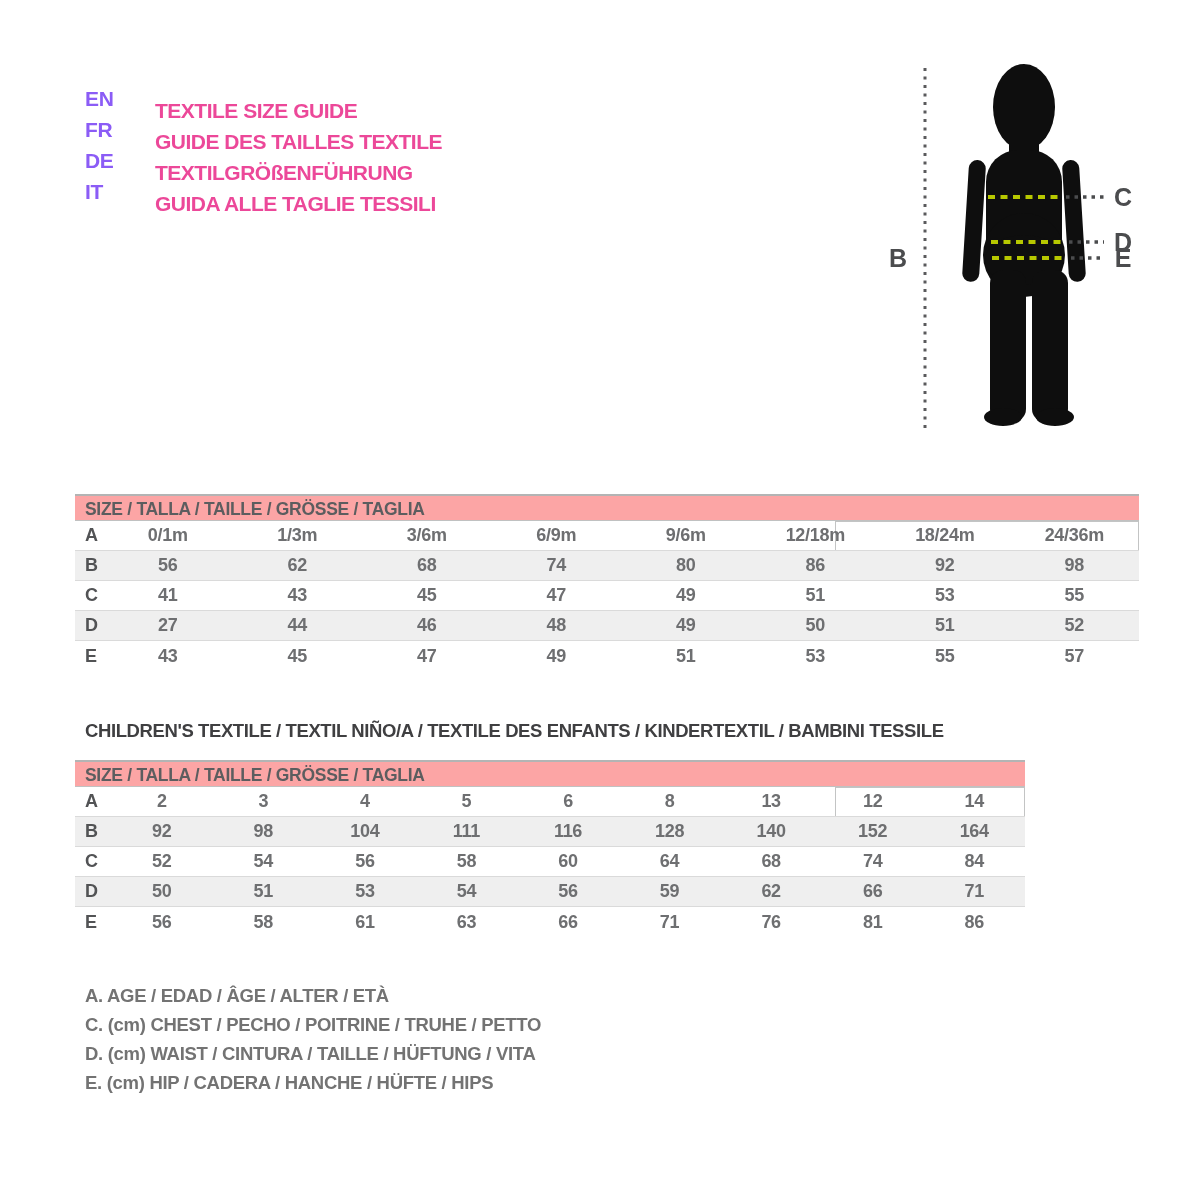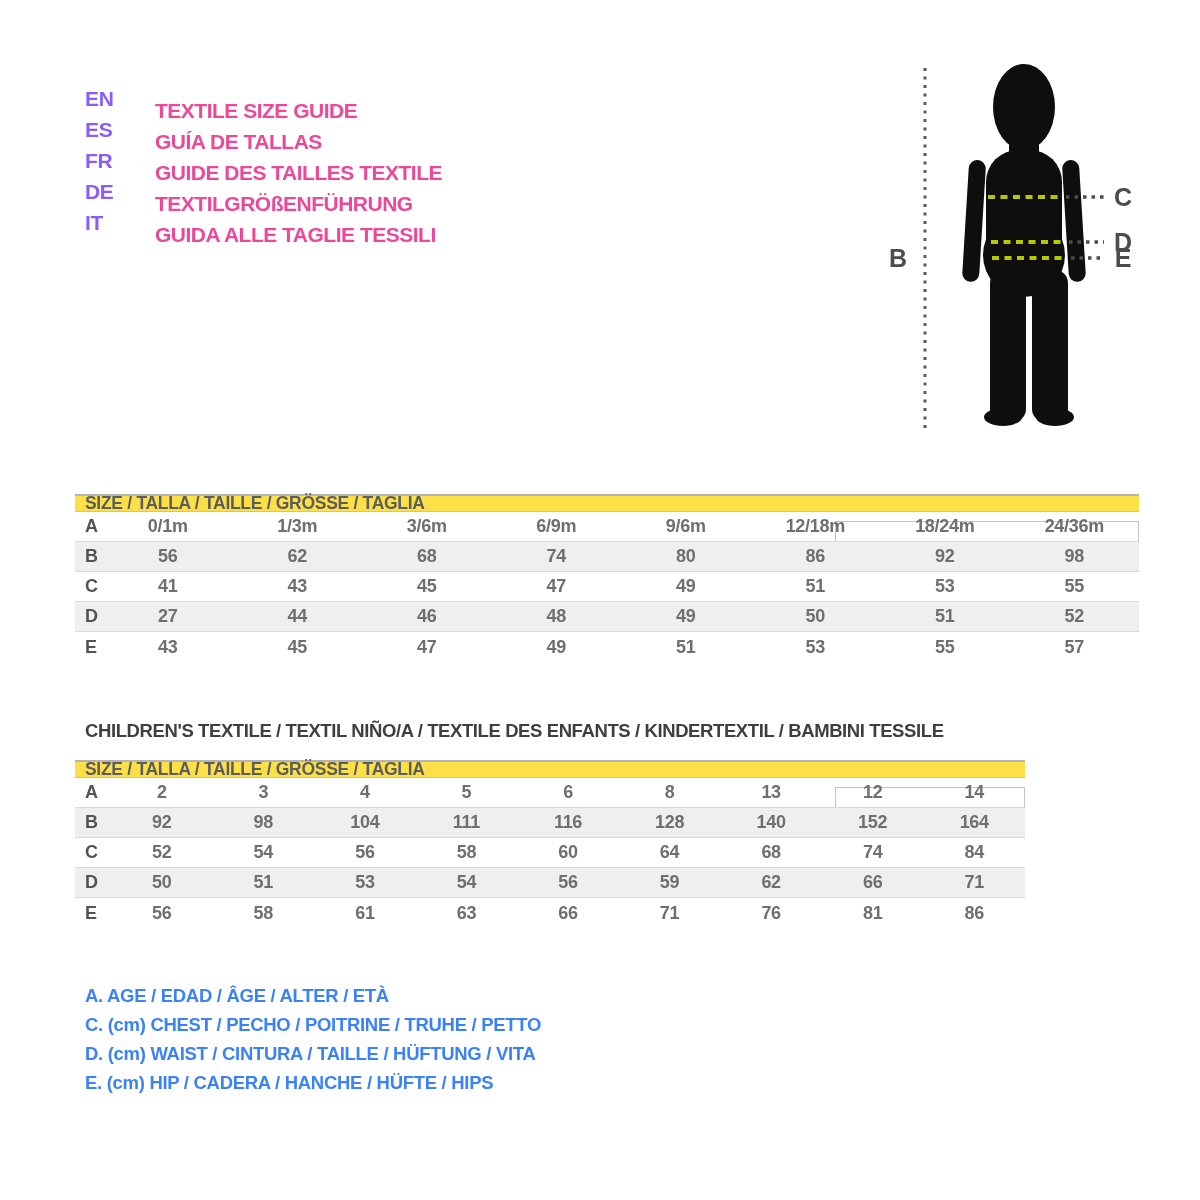--- a/index.html
+++ b/index.html
@@ -13,54 +13,50 @@
   .lang-code{width:70px;font-size:21px;font-weight:700;color:#8b5cf6;letter-spacing:-0.3px;}
   .lang-title{font-size:21px;font-weight:700;color:#ec4899;letter-spacing:-0.5px;white-space:nowrap;margin-top:25px;}
   
   .section-title{position:absolute;left:85px;font-size:18.5px;font-weight:700;color:#3f3f41;letter-spacing:-0.4px;white-space:nowrap;}
   .section-title.babies{top:449px;}
   .section-title.children{top:720px;}
   
   .size-table{position:absolute;z-index:2;}
   .size-table.babies{left:75px;top:494px;width:1064px;}
   .size-table.children{left:75px;top:760px;width:950px;}
-  .tbar{height:18px;background:#fde047;border-top:2px solid #b3b4b4;border-bottom:1px solid #c0c1c1;
-        display:flex;align-items:center;padding-left:10px;box-sizing:border-box;}
+  .tbar{height:27px;background:#fca5a5;border-top:2px solid #b3b4b4;border-bottom:1px solid #c0c1c1;
+        display:flex;align-items:flex-end;padding-left:10px;box-sizing:border-box;}
   .tbar span{font-size:17.5px;font-weight:700;color:#5c5d5f;letter-spacing:-0.3px;}
   .trow{display:grid;height:30px;align-items:center;box-sizing:border-box;border-bottom:1px solid #dadada;background:transparent;}
   .trow:last-child{border-bottom:none;}
   .trow.stripe{background:#efefef;}
   .size-table.babies .trow{grid-template-columns:28px repeat(8,1fr);}
   .size-table.children .trow{grid-template-columns:36px repeat(9,1fr);}
   .cell{text-align:center;font-size:18px;font-weight:700;color:#6e6f71;letter-spacing:-0.3px;}
   .rlabel{text-align:left;padding-left:10px;color:#525355;}
   
   .hl-box{position:absolute;background:#ffffff;border:1px solid #c3c4c4;box-sizing:border-box;z-index:1;}
   .hl-box.babies{left:835px;top:521px;width:304px;height:31px;}
   .hl-box.children{left:835px;top:787px;width:190px;height:31px;}
   
   .legend{position:absolute;left:85px;top:981px;}
-  .legend-line{height:29px;display:flex;align-items:center;font-size:18.5px;font-weight:700;color:#3b82f6;letter-spacing:-0.3px;white-space:nowrap;}
+  .legend-line{height:29px;display:flex;align-items:center;font-size:18.5px;font-weight:700;color:#737373;letter-spacing:-0.3px;white-space:nowrap;}
   
   .figure{position:absolute;left:860px;top:50px;width:300px;height:390px;}
   .fig-label{font-size:25px;font-weight:700;fill:#4b4c4e;font-family:"Liberation Sans","DejaVu Sans",sans-serif;}
 </style>
 </head>
 <body>
 
 <div id="canvas">
 
   <div class="lang-block">
     <div class="lang-row">
       <span class="lang-code">EN</span>
       <span class="lang-title">TEXTILE SIZE GUIDE</span>
-    </div>
-    <div class="lang-row">
-      <span class="lang-code">ES</span>
-      <span class="lang-title">GUÍA DE TALLAS</span>
     </div>
     <div class="lang-row">
       <span class="lang-code">FR</span>
       <span class="lang-title">GUIDE DES TAILLES TEXTILE</span>
     </div>
     <div class="lang-row">
       <span class="lang-code">DE</span>
       <span class="lang-title">TEXTILGRÖßENFÜHRUNG</span>
     </div>
     <div class="lang-row">

